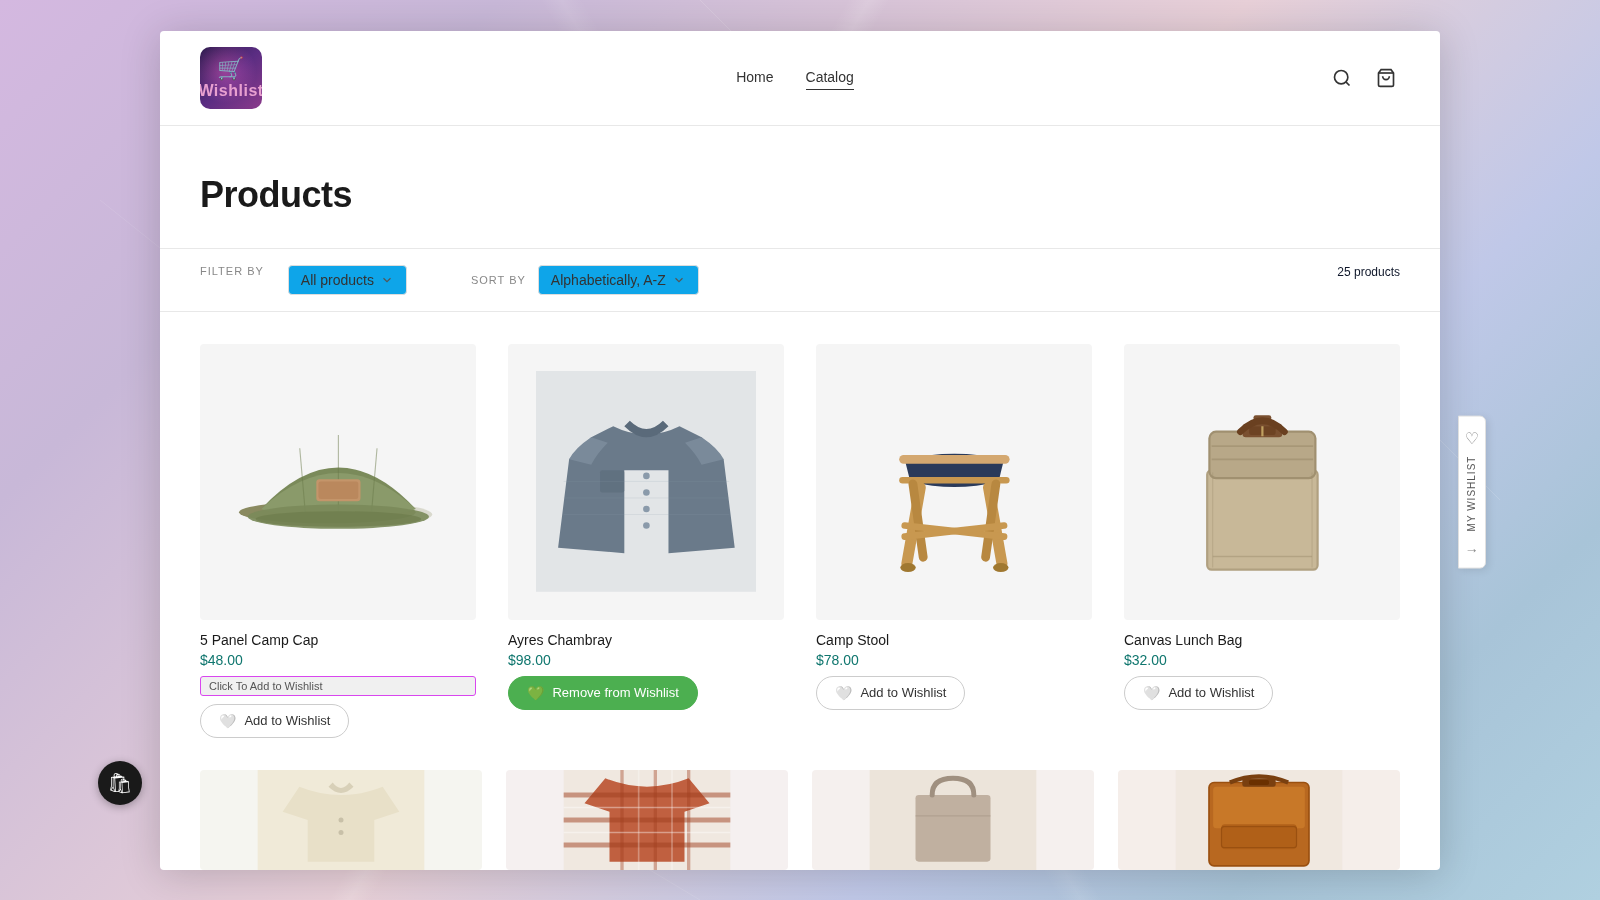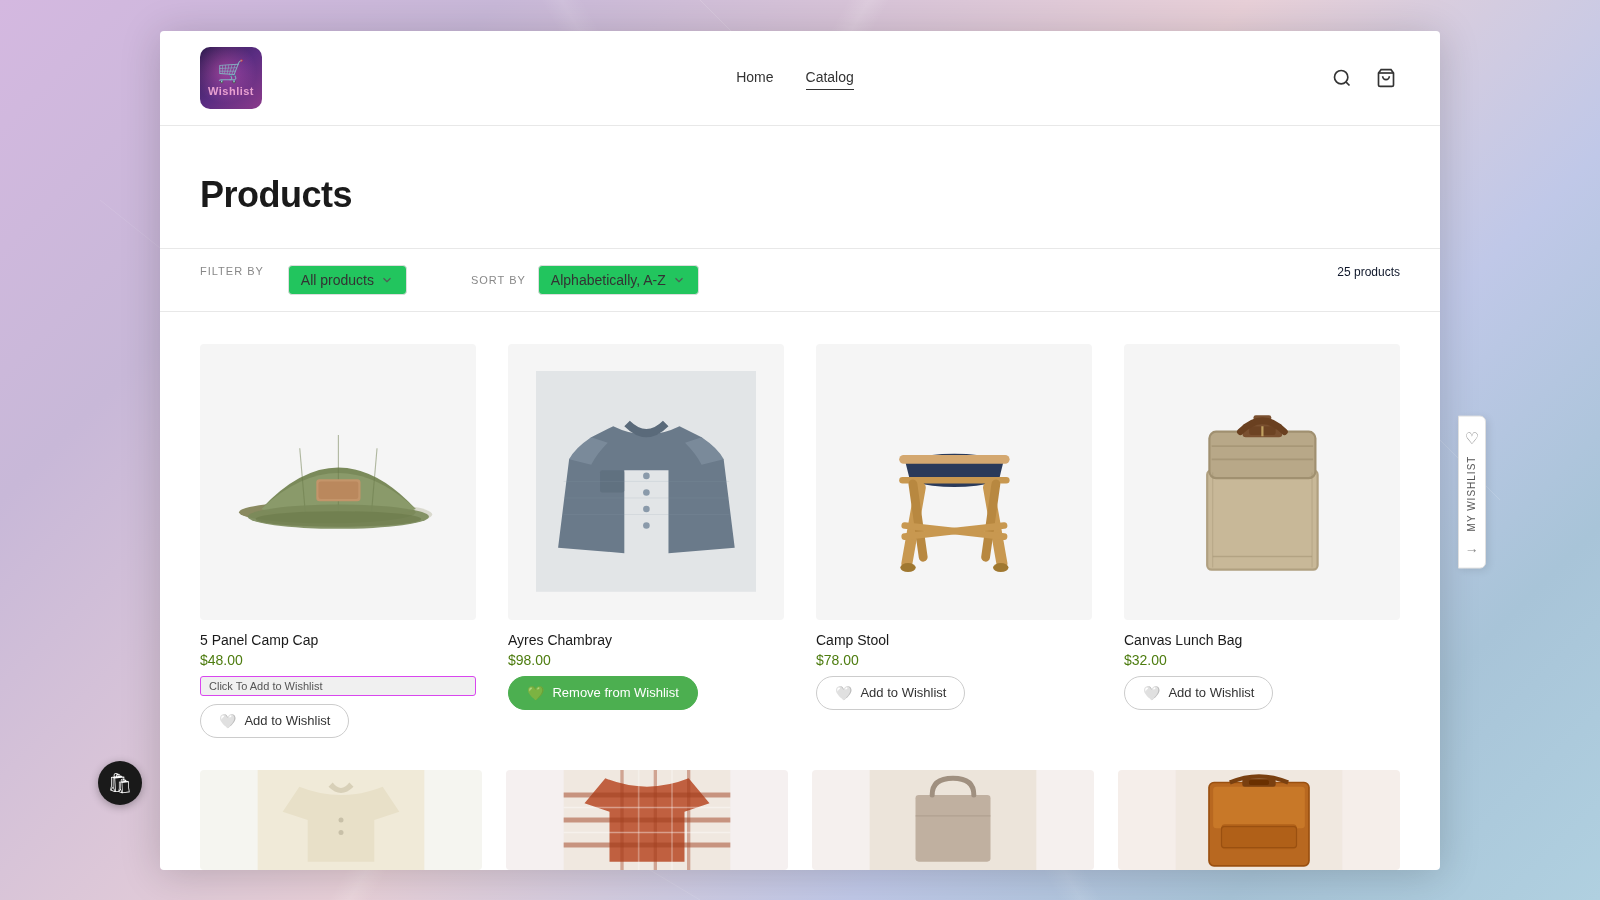--- a/index.html
+++ b/index.html
@@ -70,21 +70,21 @@
       background: radial-gradient(circle at 40% 40%, rgba(255,100,200,0.4), transparent 60%);
     }
 
     .logo-cart-icon {
       color: #ff69b4;
       font-size: 22px;
       z-index: 1;
     }
 
     .logo-text {
-      font-size: 11px;
+      font-size: 16px;
       color: #e8a0d0;
       font-weight: 600;
       z-index: 1;
       letter-spacing: 0.5px;
     }
 
     .nav {
       flex: 1;
       display: flex;
       justify-content: center;
@@ -153,21 +153,21 @@
     .filter-select {
       display: flex;
       align-items: center;
       gap: 6px;
       font-size: 14px;
       color: #333;
       cursor: pointer;
       border: 1px solid #ddd;
       border-radius: 4px;
       padding: 6px 12px;
-      background: #22c55e;
+      background: #0ea5e9;
     }
 
     .filter-select svg {
       width: 14px;
       height: 14px;
     }
 
     .sort-section {
       display: flex;
       align-items: center;
@@ -208,21 +208,21 @@
 
     .product-name {
       font-size: 14px;
       color: #1a1a1a;
       font-weight: 400;
       margin-bottom: 4px;
     }
 
     .product-price {
       font-size: 14px;
-      color: #4d7c0f;
+      color: #0f766e;
       margin-bottom: 8px;
     }
 
     .tooltip-text {
       font-size: 11px;
       color: #555;
       background: #f0f0f0;
       border: 1px solid #d946ef;
       border-radius: 3px;
       padding: 3px 8px;

